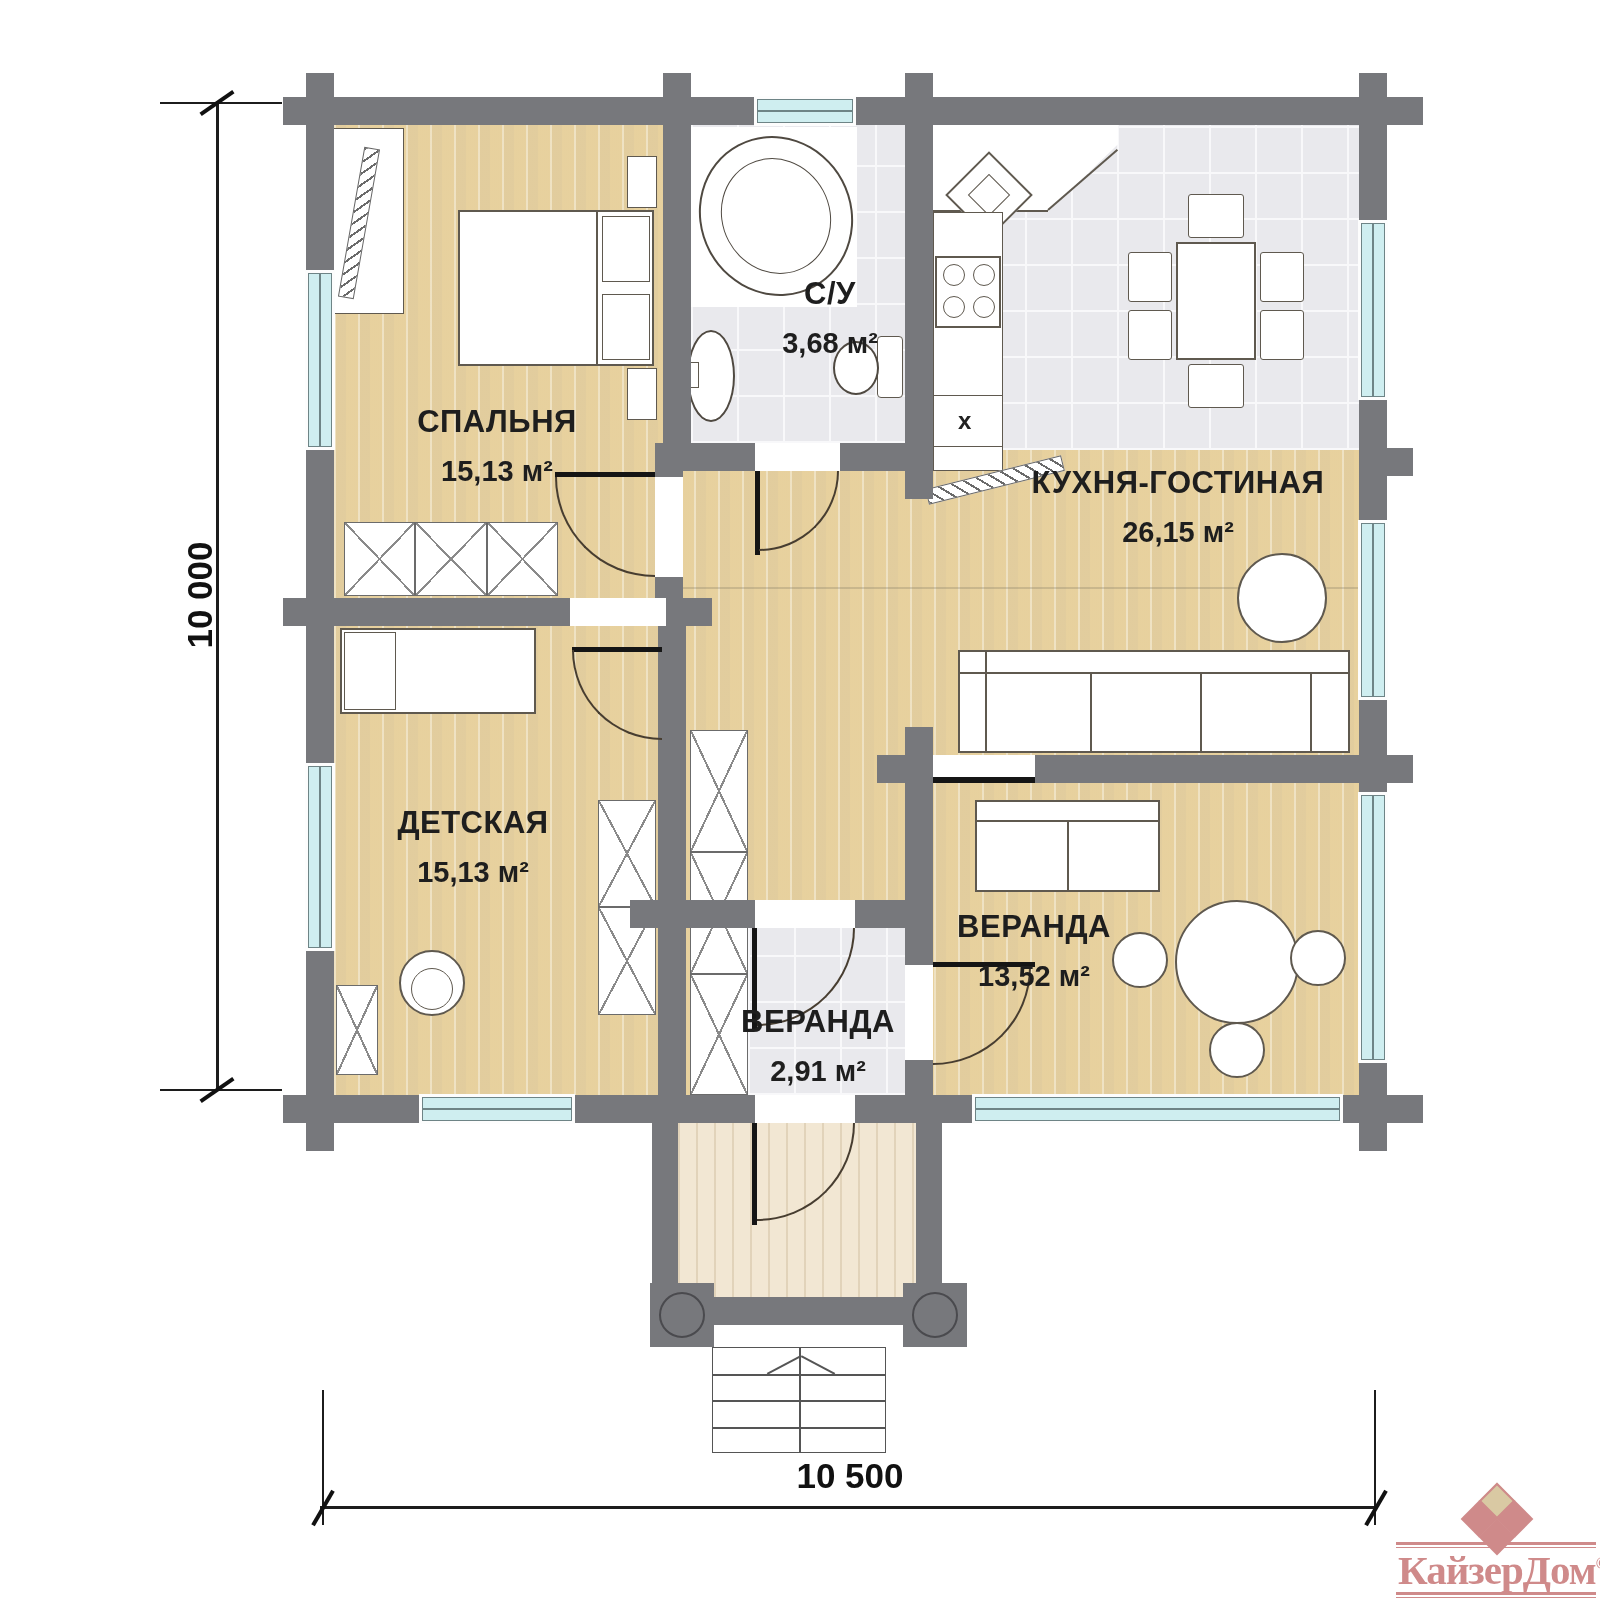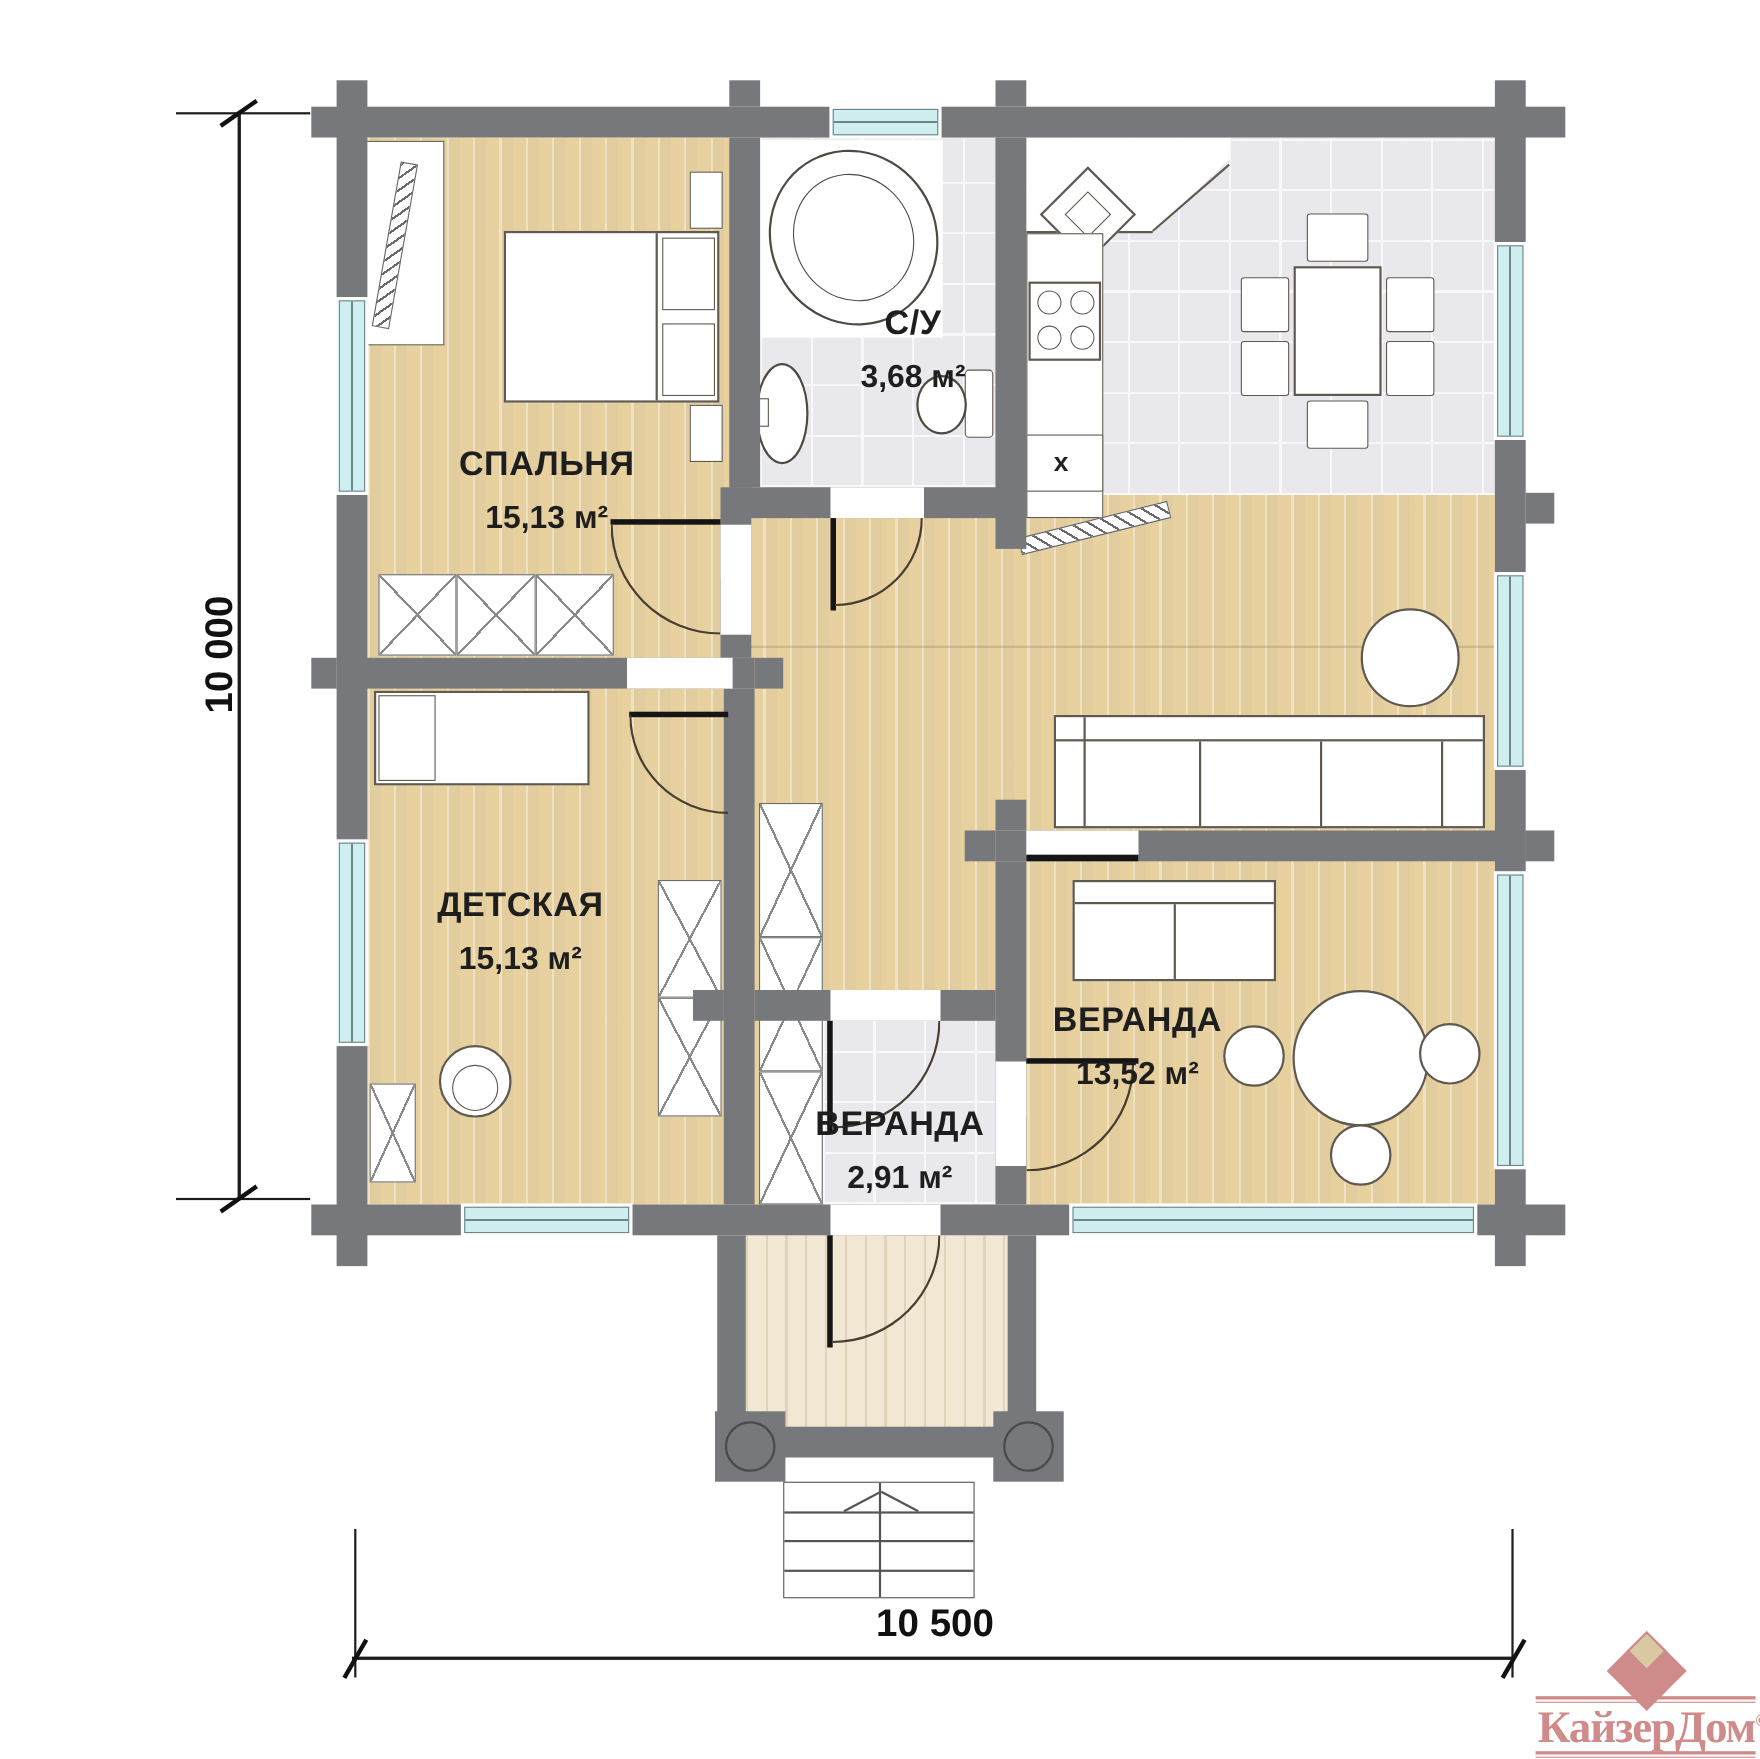--- a/index.html
+++ b/index.html
@@ -203,20 +203,24 @@
   </div>
 
   <div class="rlabel" style="left:497px;top:446px;">
     <div class="rname">СПАЛЬНЯ</div>
     <div class="rarea">15,13 м²</div>
   </div>
   <div class="rlabel" style="left:830px;top:318px;">
     <div class="rname">С/У</div>
     <div class="rarea">3,68 м²</div>
   </div>
+  <div class="rlabel" style="left:1178px;top:507px;">
+    <div class="rname">КУХНЯ-ГОСТИНАЯ</div>
+    <div class="rarea">26,15 м²</div>
+  </div>
   <div class="rlabel" style="left:473px;top:847px;">
     <div class="rname">ДЕТСКАЯ</div>
     <div class="rarea">15,13 м²</div>
   </div>
   <div class="rlabel" style="left:1034px;top:951px;">
     <div class="rname">ВЕРАНДА</div>
     <div class="rarea">13,52 м²</div>
   </div>
   <div class="rlabel" style="left:818px;top:1046px;">
     <div class="rname">ВЕРАНДА</div>

